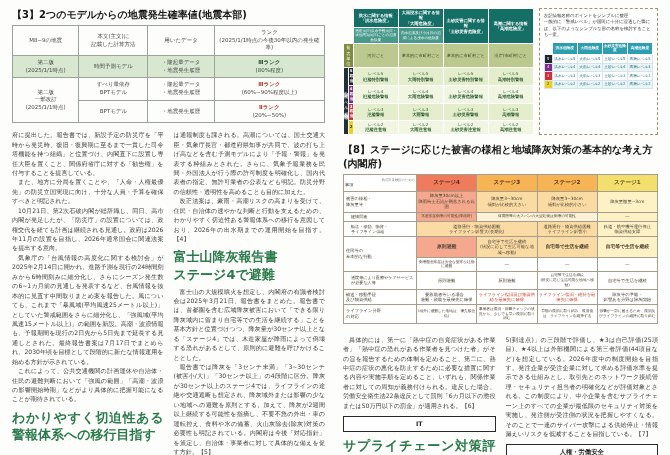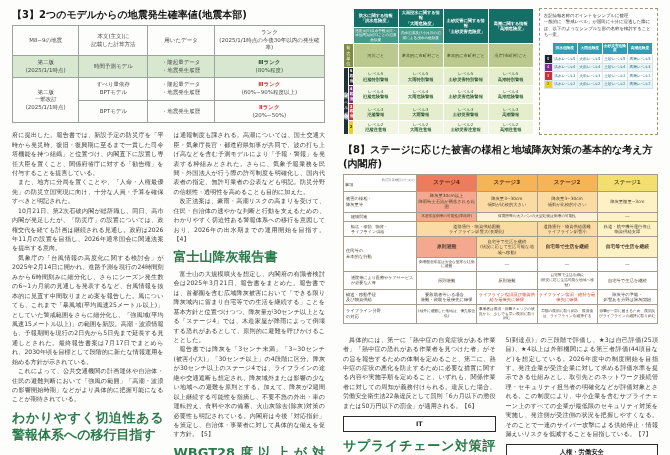--- a/index.html
+++ b/index.html
@@ -138,20 +138,21 @@
           <div>わかりやすく切迫性ある警報体系への移行目指す</div>
         </div>
 
       </div>
 
       <div class="col">
         <p>は通報制度も課される。高潮については、国土交通大臣・気象庁長官・都道府県知事が共同で、波の打ち上げ高などを含む予測モデルにより「予報・警報」を発表する枠組みとされた。さらに、気象予報業務を民間・外国法人が行う際の許可制度を明確化し、国内代表者の指定、無許可業者の公表なども明記。防災分野の信頼性・透明性を高めることも目的に加えた。</p>
         <p class="ind">改正法案は、豪雨・高潮リスクの高まりを受けて、住民・自治体の速やかな判断と行動を支えるための、わかりやすく切迫性ある警報体系への移行を意図しており、2026年の出水期までの運用開始を目指す。【4】</p>
         <div class="headline">
           <div>富士山降灰報告書</div>
+          <div>ステージ4で避難</div>
         </div>
         <p class="ind">富士山の大規模噴火を想定し、内閣府の有識者検討会は2025年3月21日、報告書をまとめた。報告書では、首都圏を含む広域降灰被害において「できる限り降灰域内に留まり自宅等での生活を継続する」ことを基本方針と位置づけつつ、降灰量が30センチ以上となる「ステージ4」では、木造家屋が降雨によって倒壊する恐れがあるとして、原則的に避難を呼びかけることとした。</p>
         <p class="ind">報告書では降灰を「3センチ未満」「3~30センチ(被害小/大)」「30センチ以上」の4段階に区分。降灰が30センチ以上のステージ4では、ライフラインの途絶や交通遮断も想定され、降灰域外または影響の少ない地域への避難を原則とする。加えて、降灰が2週間以上継続する可能性を指摘し、不要不急の外出・車の運転控え、食料や水の備蓄、火山灰除去(除灰)対策の必要性も明記されている。内閣府は今後「対応指針」を策定し、自治体・事業者に対して具体的な備えを促す方針。【5】</p>
         <div class="headline">
           <div>WBGT28度以上が対象、罰則付き</div>
         </div>
 
       </div>
     </div>
   </div>

